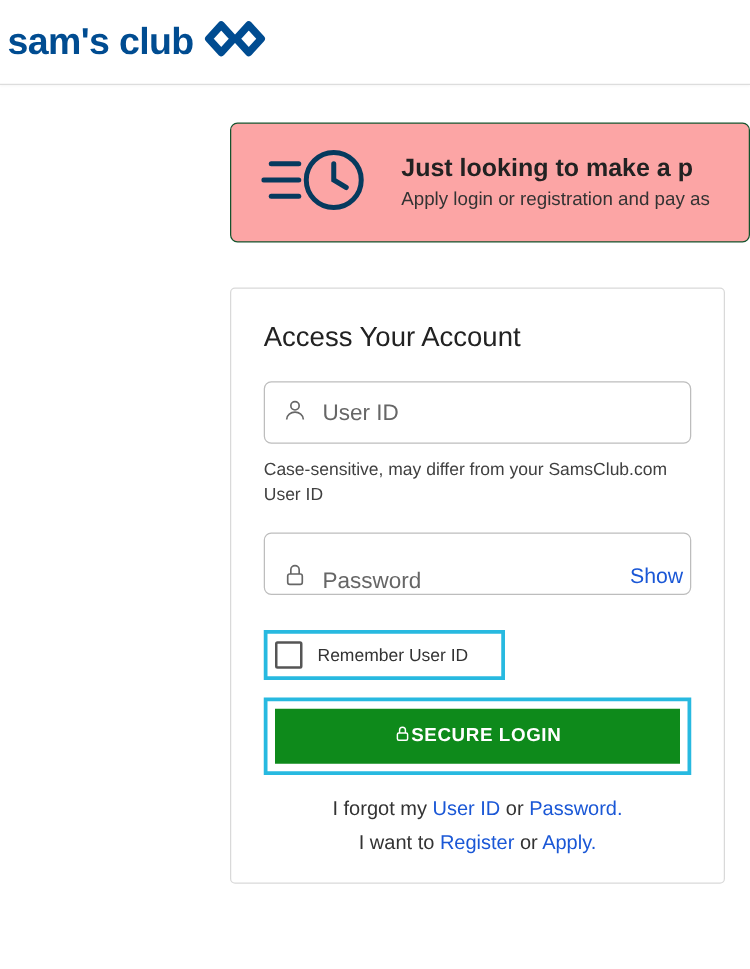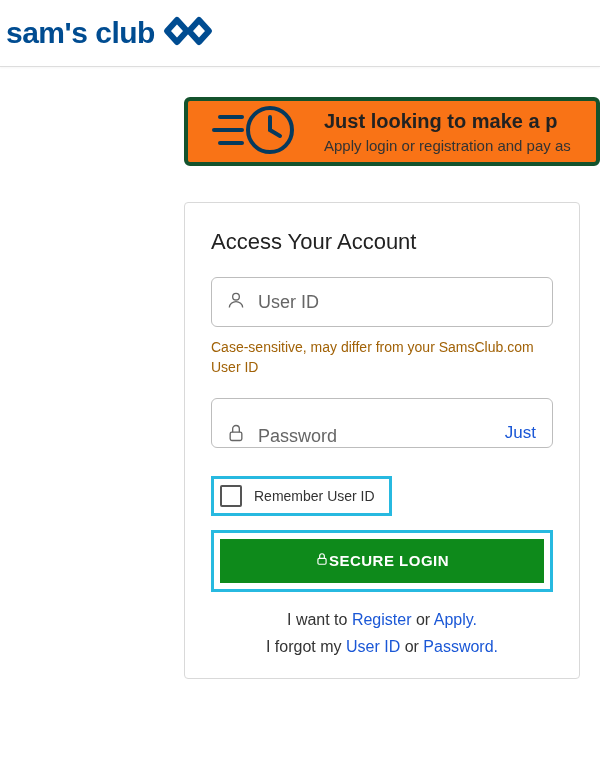--- a/index.html
+++ b/index.html
@@ -29,28 +29,28 @@
     letter-spacing: -0.5px;
   }
   .logo-mark {
     display: inline-block;
   }
   .main {
     padding-top: 30px;
   }
   .quickpay-banner {
     margin-left: 184px;
-    background: #f97316;
-    border: 4px solid #14532d;
+    background: #fca5a5;
+    border: 1px solid #14532d;
     border-radius: 6px;
     padding: 18px 20px 18px 24px;
     display: flex;
     align-items: center;
     gap: 26px;
-    height: 69px;
+    height: 96px;
   }
   .clock-wrap { flex: 0 0 auto; }
   .banner-text h2 {
     font-size: 20px;
     font-weight: 700;
     color: #222;
     margin-bottom: 4px;
     white-space: nowrap;
   }
   .banner-text p {
@@ -96,31 +96,31 @@
   .show-btn {
     background: none;
     border: none;
     color: #1a57d6;
     font-size: 17px;
     cursor: pointer;
     padding: 4px 2px;
   }
   .hint {
     font-size: 14px;
-    color: #a16207;
+    color: #404040;
     line-height: 1.45;
     margin-bottom: 20px;
   }
   .password-wrap { margin-bottom: 28px; align-items: flex-end; }
   .remember-box {
     border: 3px solid #27b9e0;
     display: inline-flex;
     align-items: center;
     gap: 12px;
-    padding: 6px 14px 6px 6px;
+    padding: 6px 26px 6px 6px;
     margin-bottom: 14px;
   }
   .remember-box .cb {
     width: 22px;
     height: 22px;
     border: 2px solid #555;
     border-radius: 2px;
     background: #fff;
     cursor: pointer;
   }
@@ -213,21 +213,21 @@
     <p class="hint">Case-sensitive, may differ from your SamsClub.com User ID</p>
 
     <div class="field password-wrap">
       <span>
         <svg width="20" height="20" viewBox="0 0 24 24" class="icon-stroke">
           <rect x="5" y="11" width="14" height="10" rx="2"></rect>
           <path d="M8 11V7a4 4 0 0 1 8 0v4"></path>
         </svg>
       </span>
       <input type="password" placeholder="Password" style="">
-      <button class="show-btn">Just</button>
+      <button class="show-btn">Show</button>
     </div>
 
     <div class="remember-box">
       <div class="cb"></div>
       <label>Remember User ID</label>
     </div>
 
     <div class="login-btn-wrap">
       <button class="login-btn">
         <span>
@@ -235,20 +235,20 @@
             <rect x="5" y="11" width="14" height="10" rx="2"></rect>
             <path d="M8 11V7a4 4 0 0 1 8 0v4"></path>
           </svg>
         </span>
         <span>SECURE LOGIN</span>
       </button>
     </div>
 
     <div class="links">
       <div>
+        <span>I forgot my </span><a>User ID</a><span> or </span><a>Password.</a>
+      </div>
+      <div>
         <span>I want to </span><a>Register</a><span> or </span><a>Apply.</a>
       </div>
-      <div>
-        <span>I forgot my </span><a>User ID</a><span> or </span><a>Password.</a>
-      </div>
     </div>
   </div>
 </div>
 
 </body></html>

